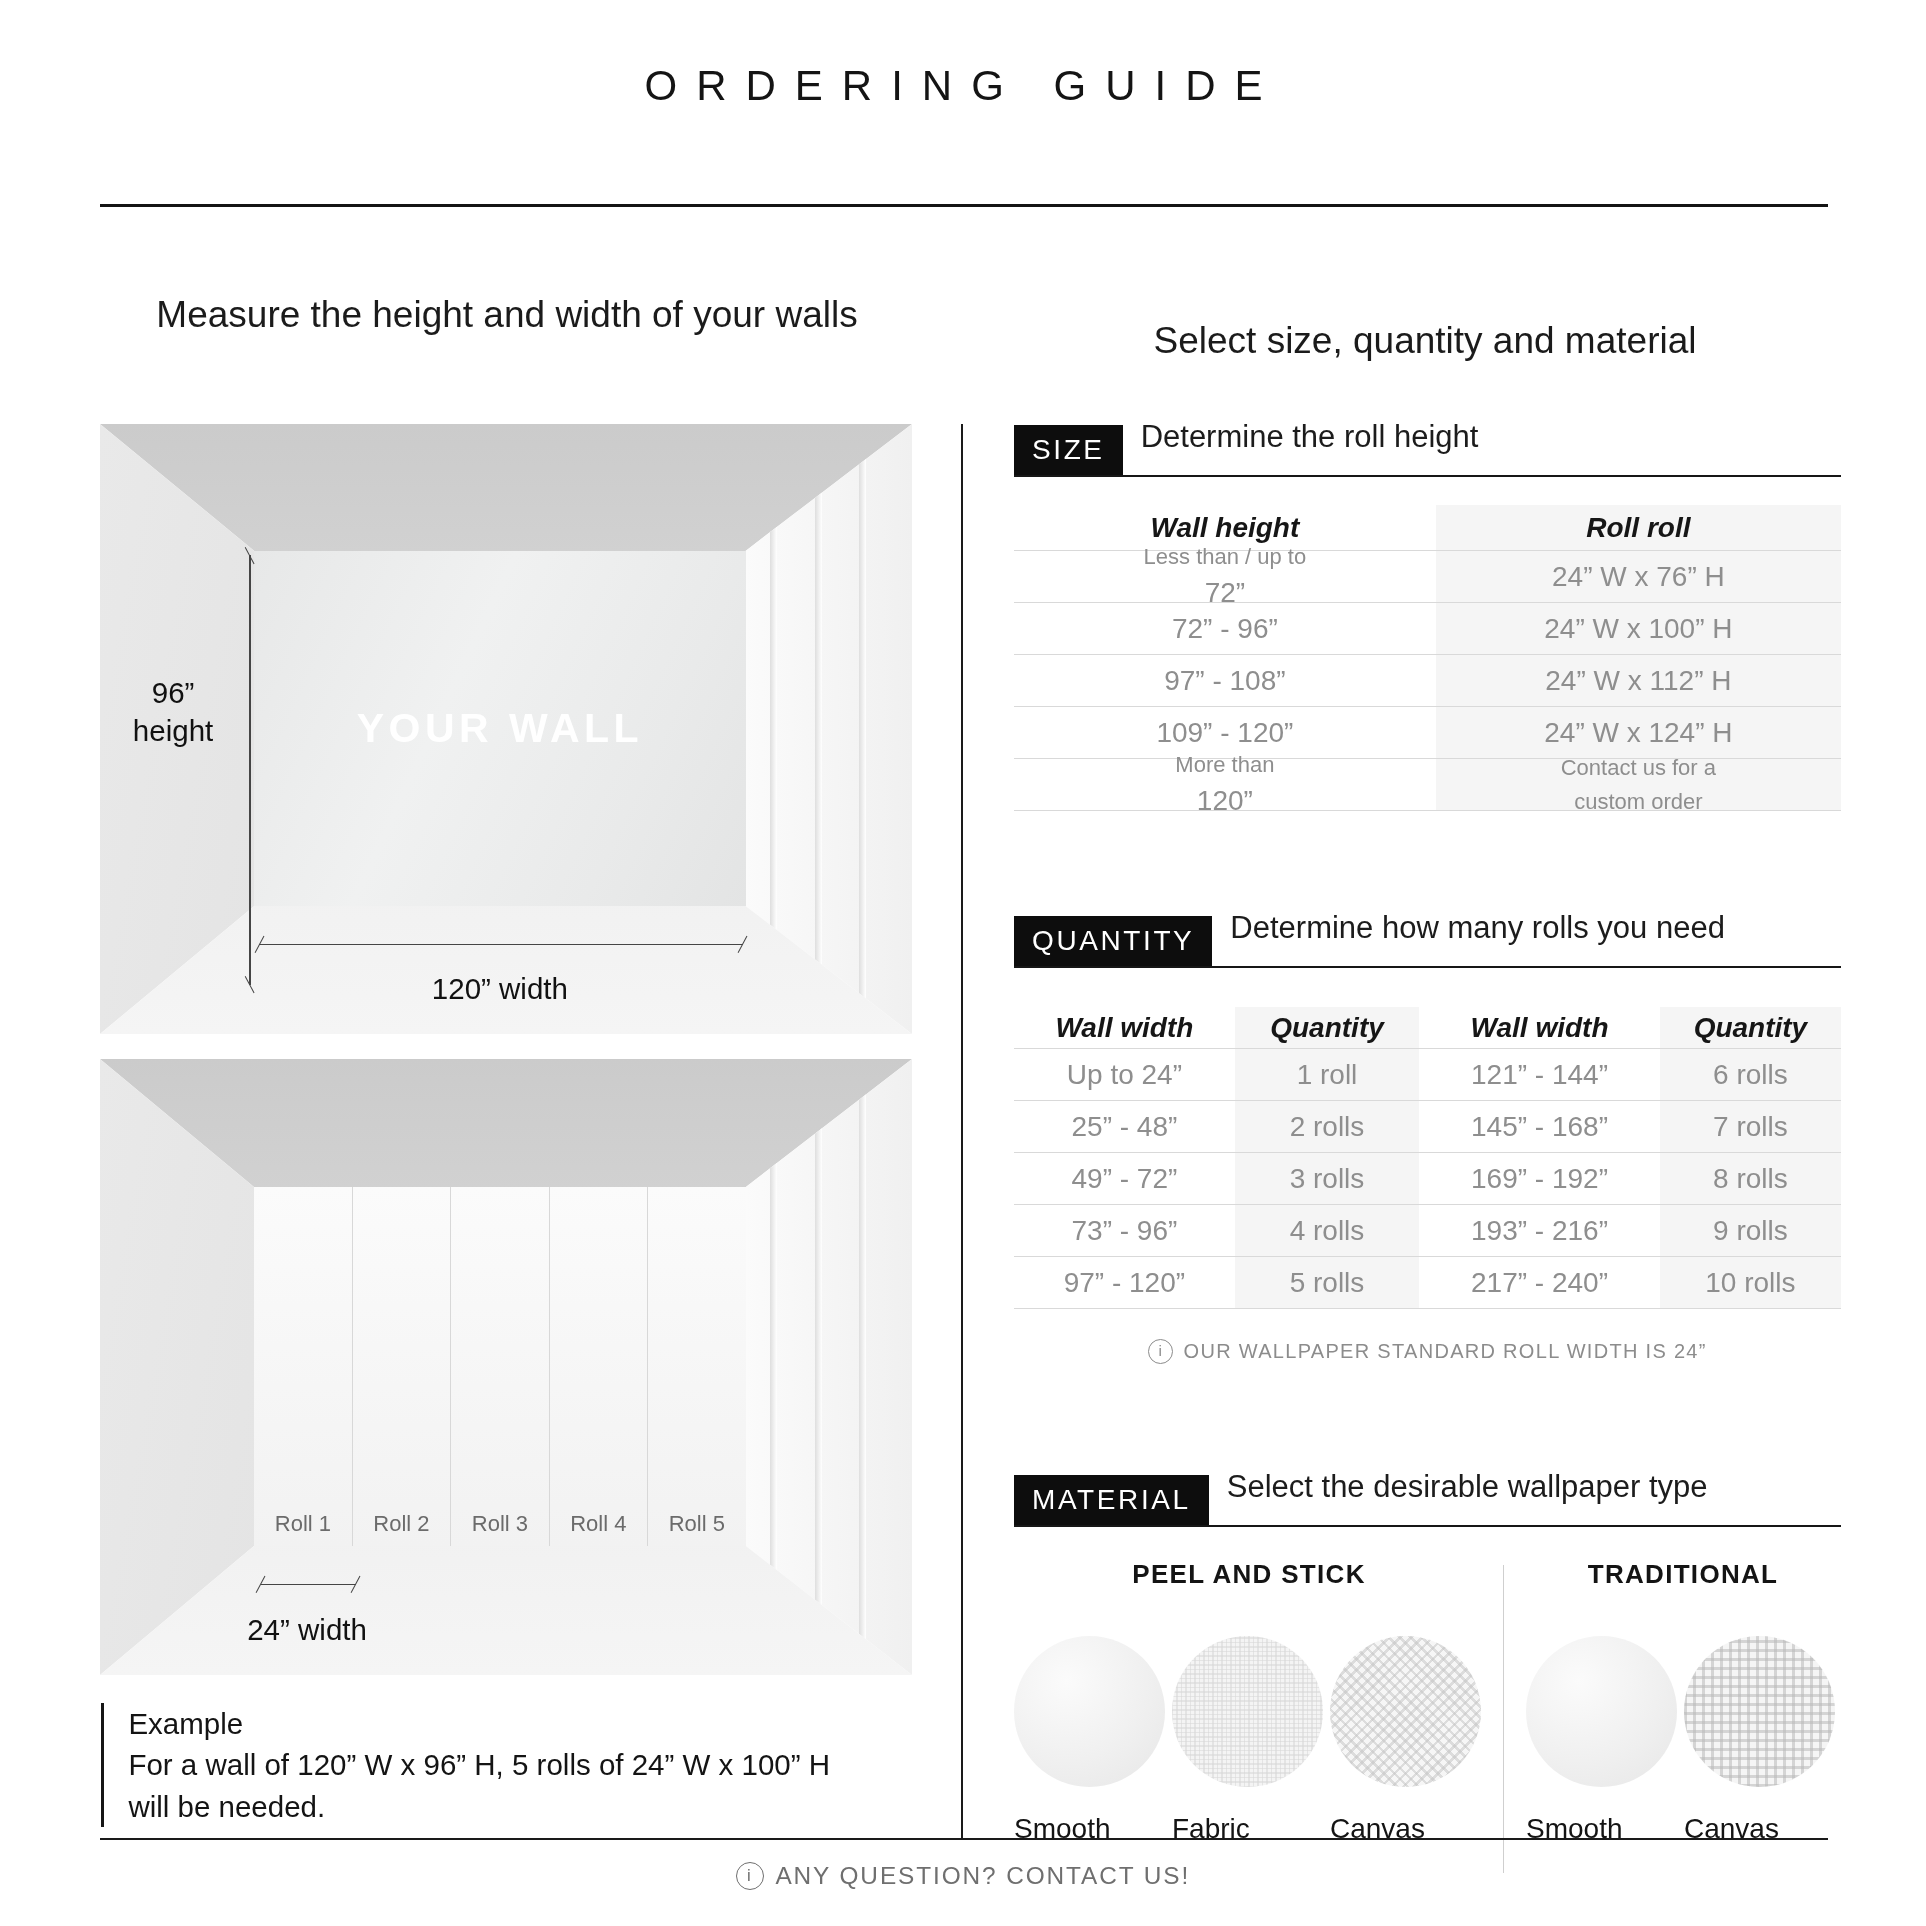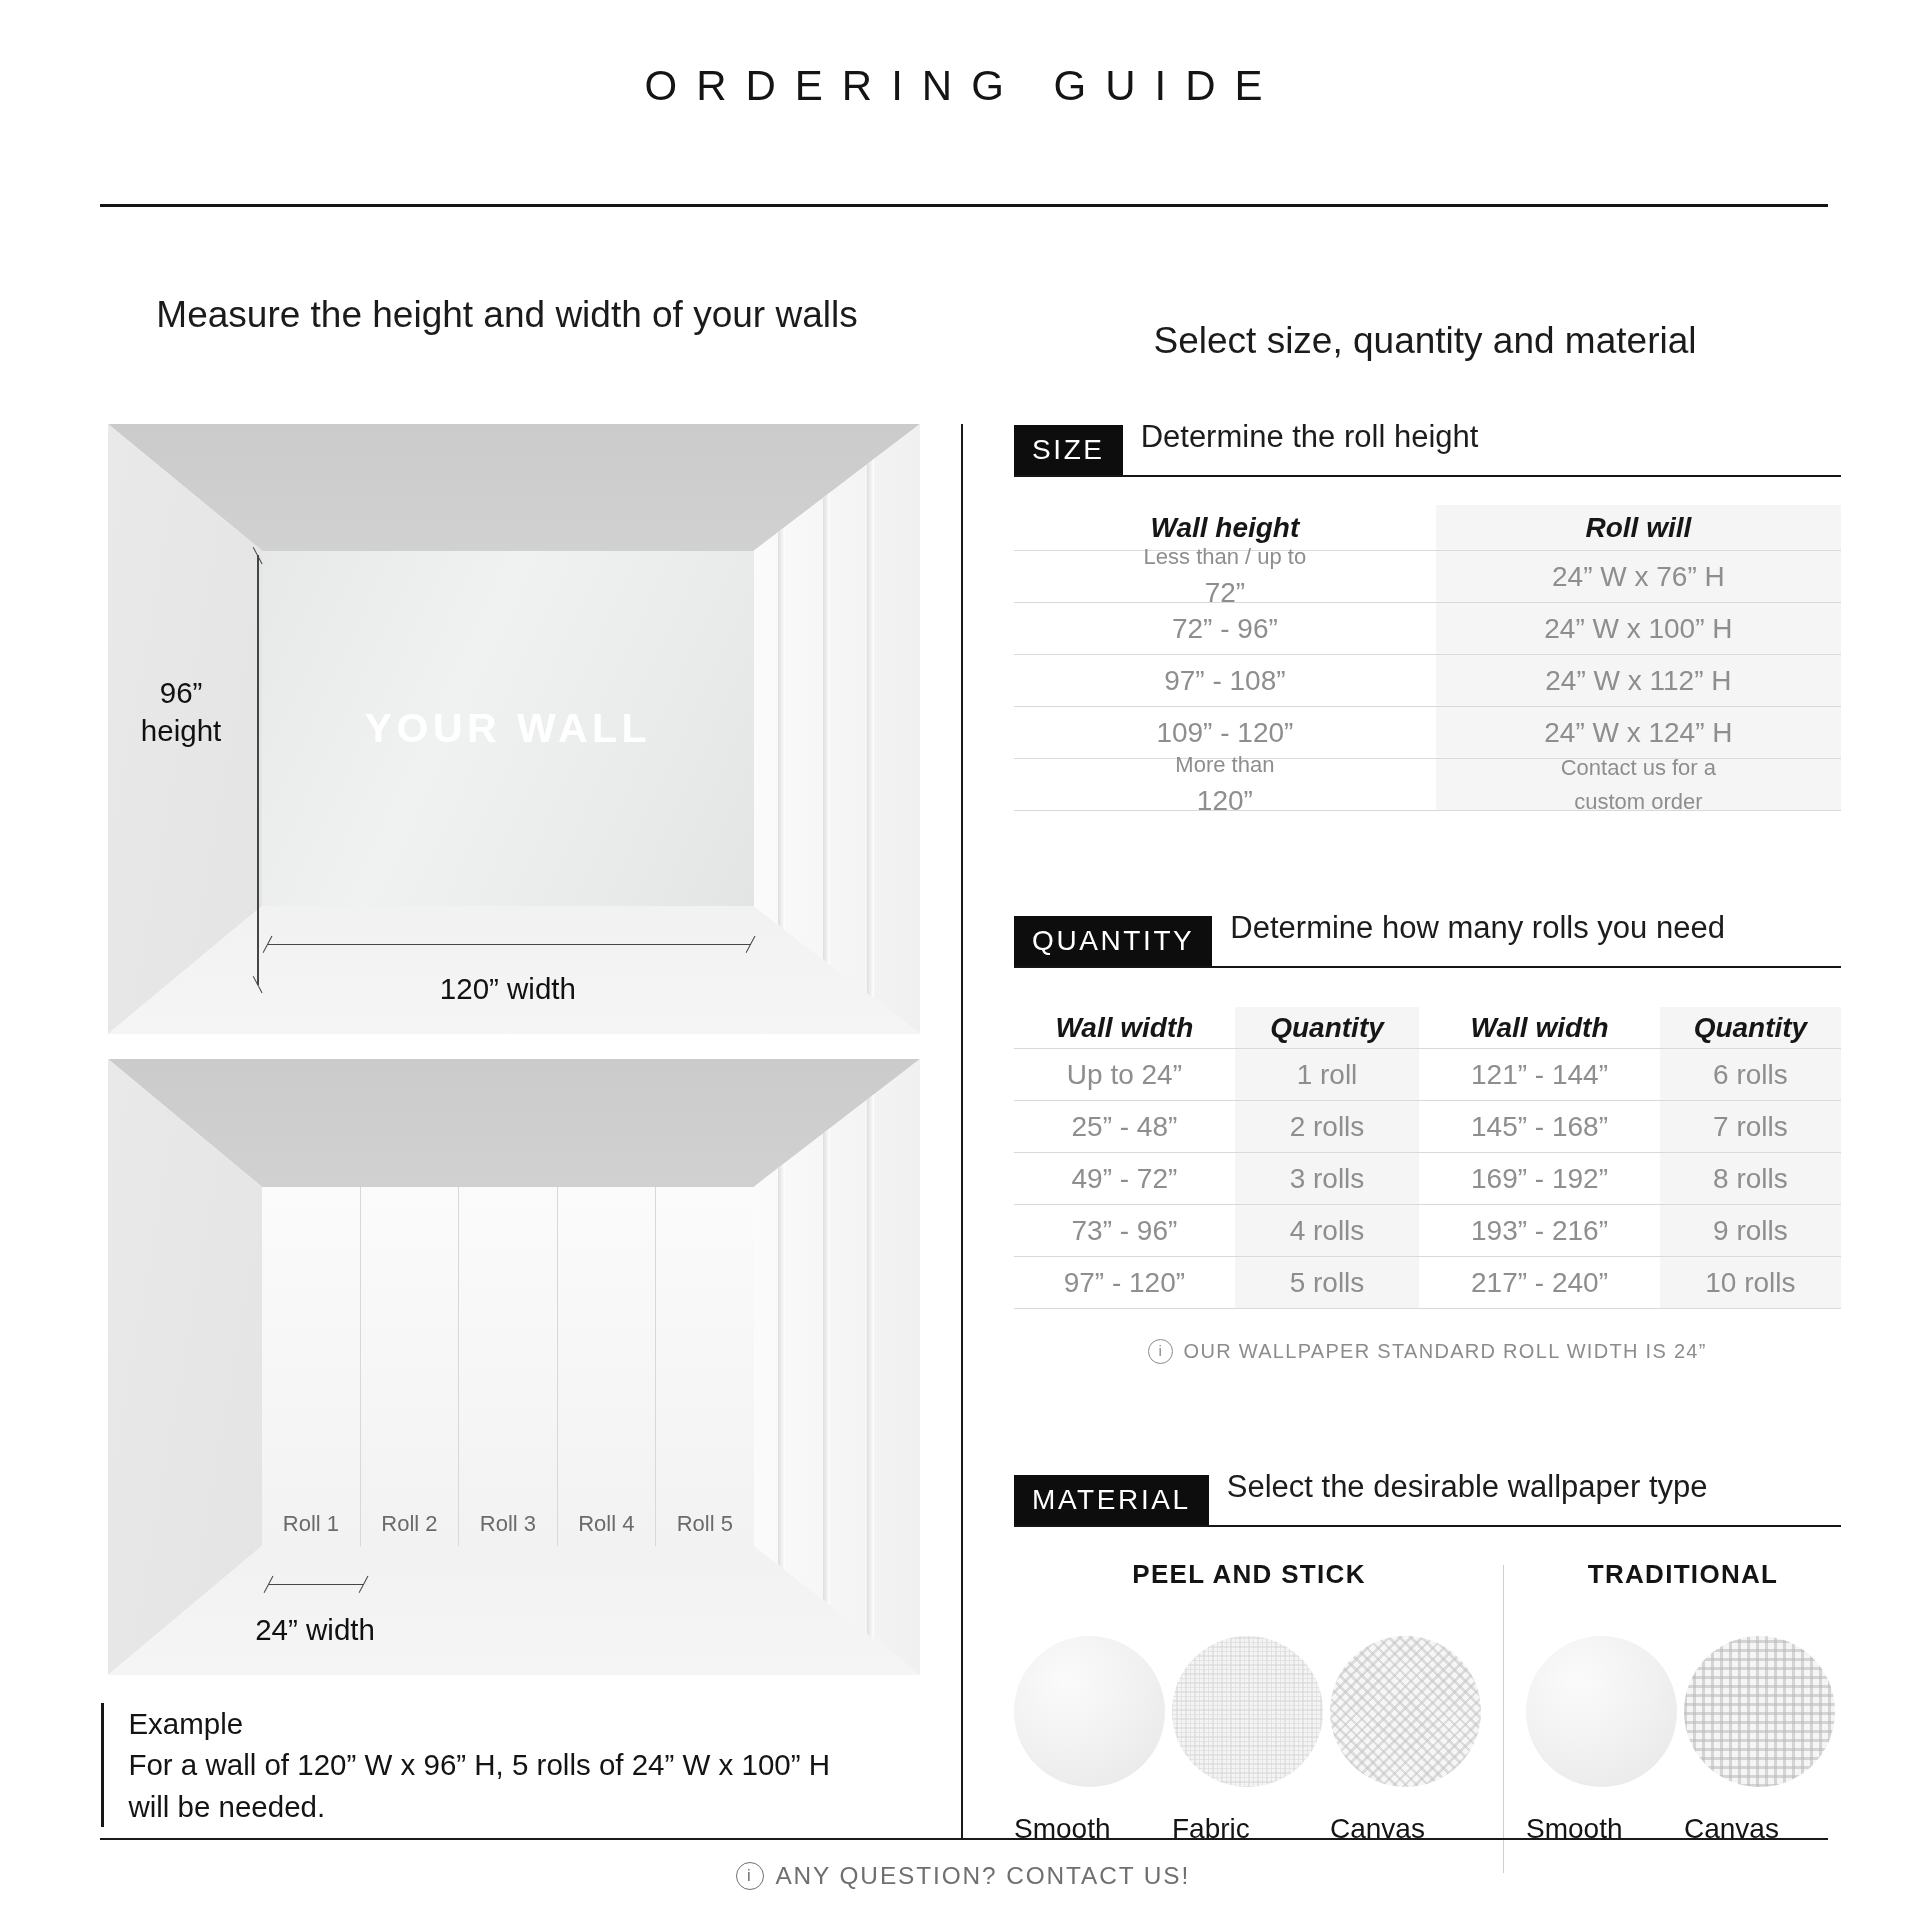--- a/index.html
+++ b/index.html
@@ -13,21 +13,21 @@
   .rule-top{position:absolute;top:204px;left:100px;width:1728px;height:2.6px;background:#141414;}
   .rule-bottom{position:absolute;top:1838px;left:100px;width:1728px;height:1.9px;background:#1a1a1a;}
 
   
   .col-heading{position:absolute;font-size:37px;line-height:1.33;text-align:center;color:#1b1b1b;}
   .left-heading{top:290px;left:100px;width:814px;}
   .right-heading{top:316px;left:1014px;width:822px;}
   .v-divider{position:absolute;left:961px;top:424px;width:1.9px;height:1414px;background:#1a1a1a;}
 
   
-  .room{position:absolute;left:100px;width:812px;height:610px;margin-left:8px;}
+  .room{position:absolute;left:100px;width:812px;height:610px;}
   #room1{top:424px;} #room2{top:1059px;height:616px;}
   .room>div{position:absolute;}
   .ceiling{left:0;top:0;width:100%;height:100%;
            clip-path:polygon(0 0,100% 0,79.5% 20.8%,19% 20.8%);
            background:linear-gradient(to bottom,#cbcbcb,#e6e6e6 95%);}
   .wall-left{left:0;top:0;width:100%;height:100%;
            clip-path:polygon(0 0,19% 20.8%,19% 79%,0 100%);
            background:linear-gradient(100deg,#e9e9e9,#d7d7d7);}
   .wall-right{left:0;top:0;width:100%;height:100%;
            clip-path:polygon(79.5% 20.8%,100% 0,100% 100%,79.5% 79%);
@@ -194,21 +194,21 @@
   </div>
 
   <div class="section" id="size-section">
     <div class="section-head">
       <span class="badge">SIZE</span>
       <span class="section-title">Determine the roll height</span>
     </div>
     <div class="tbl size-tbl">
       <div class="row hrow">
         <div class="cell c1">Wall height</div>
-        <div class="cell c2 shade">Roll will</div>
+        <div class="cell c2 shade">Roll roll</div>
       </div>
       <div class="row drow">
         <div class="cell c1">
           <span class="pre">Less than / up to</span>
           <span>72”</span>
         </div>
         <div class="cell c2 shade">24” W x 76” H</div>
       </div>
       <div class="row drow">
         <div class="cell c1">72” - 96”</div>

